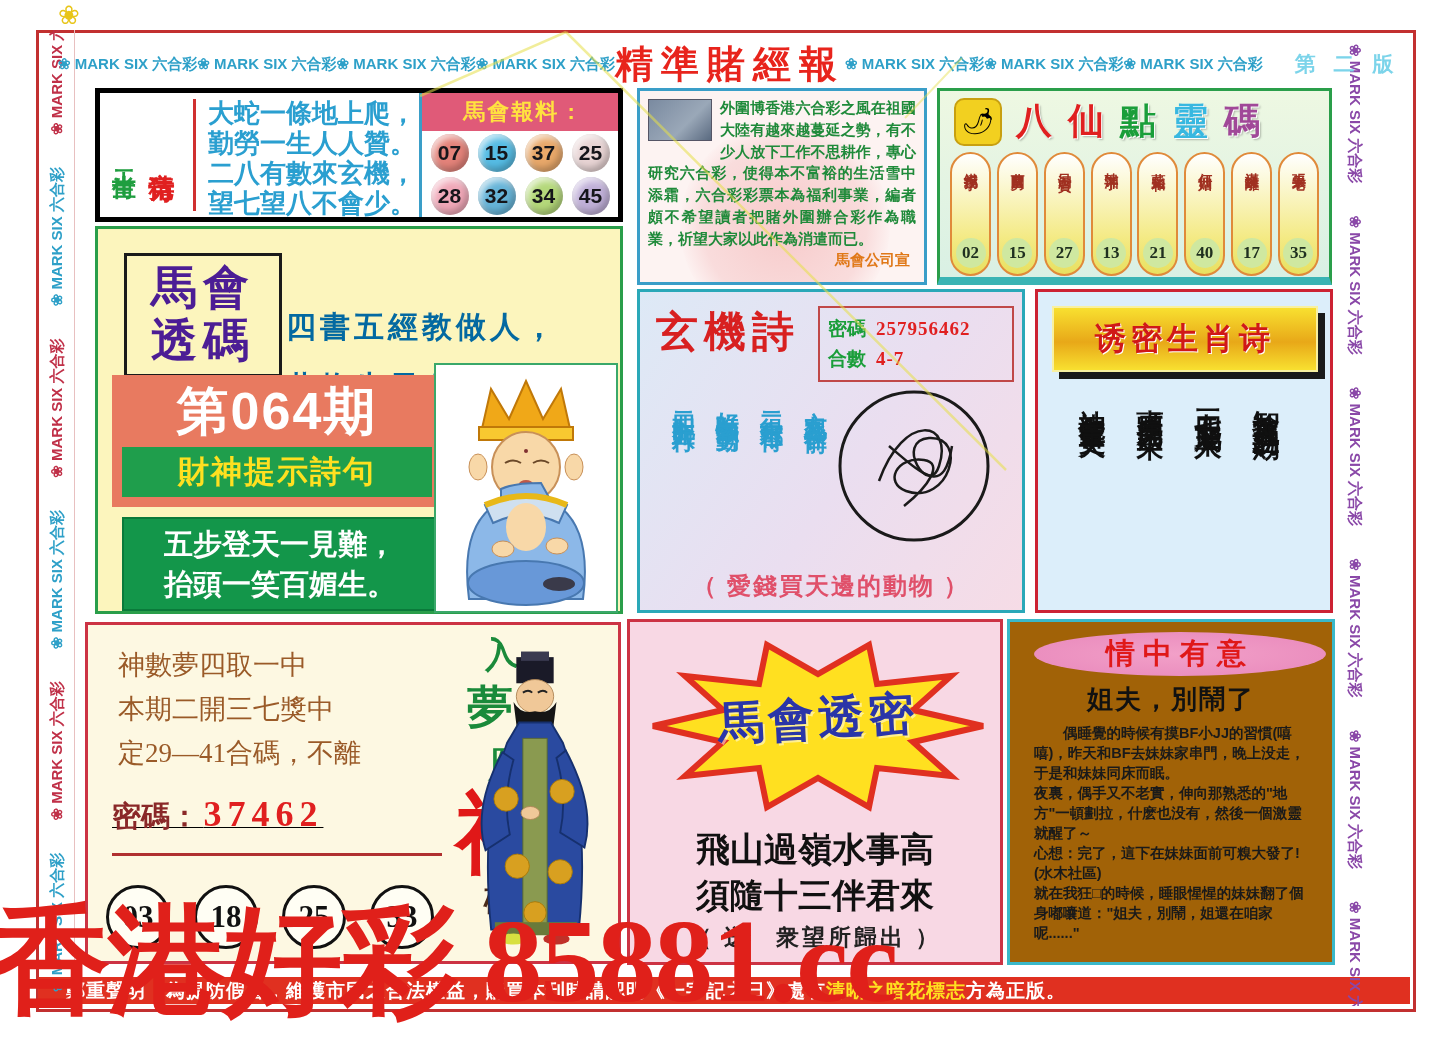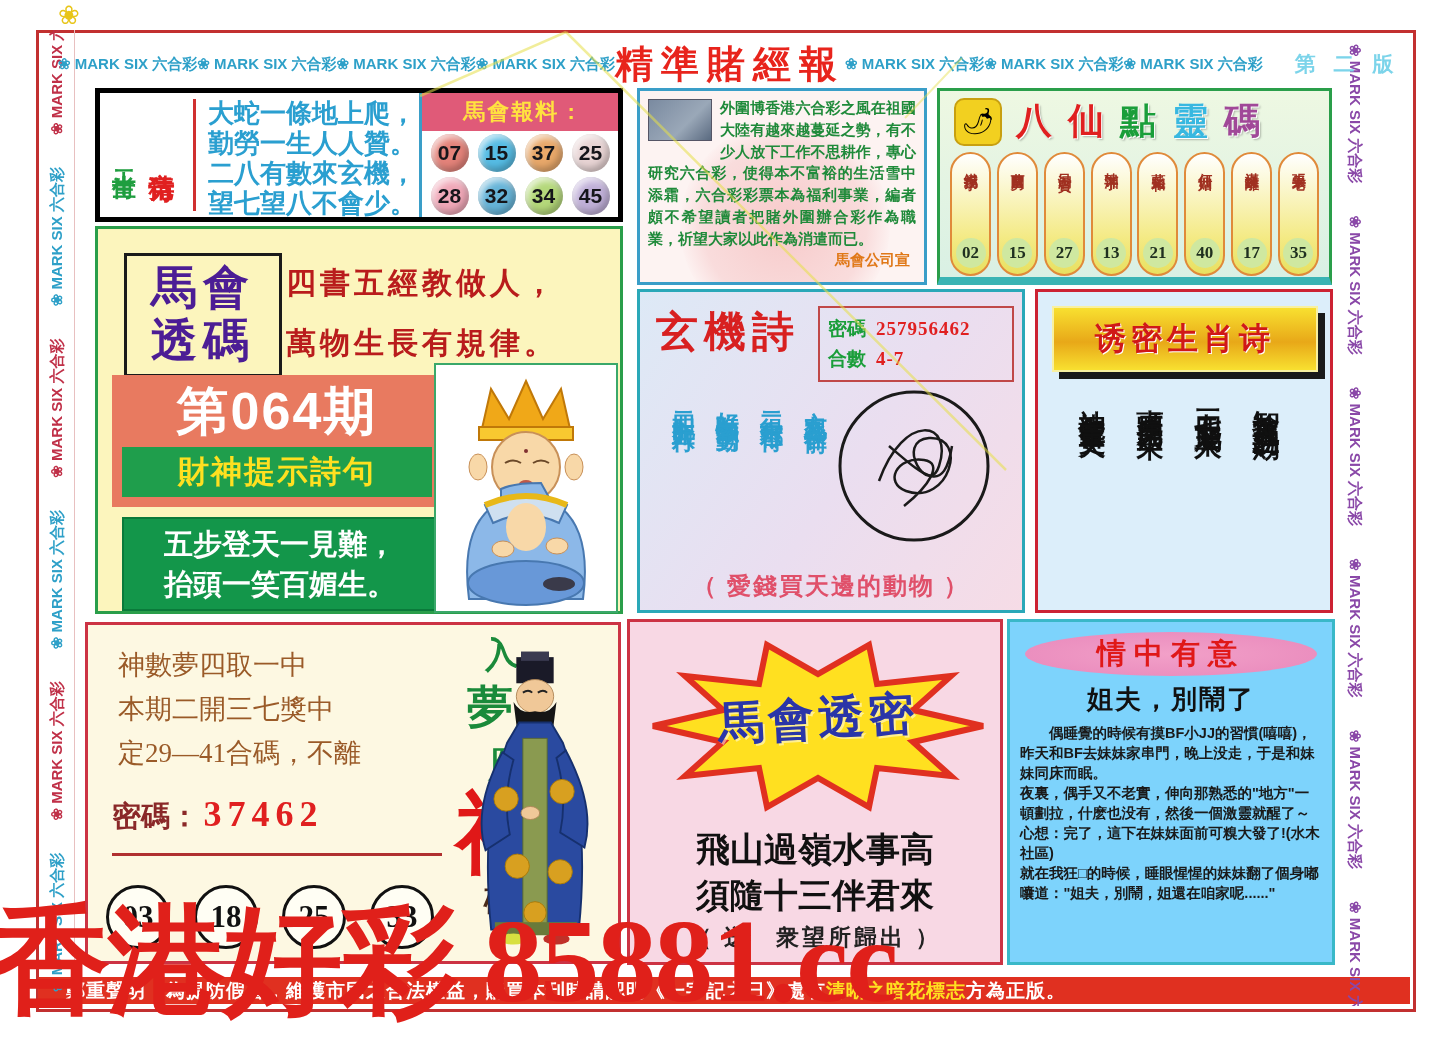--- a/index.html
+++ b/index.html
@@ -53,21 +53,21 @@
   .imm-icon{width:44px;height:44px;border-radius:10px;background:#f2d020;border:2px solid #c8a010;display:flex;align-items:center;justify-content:center;font-size:26px;}
   .imm-title .tc{font-size:36px;font-weight:bold;font-family:"Liberation Serif",serif;text-shadow:1px 1px 0 #fff,2px 2px 2px rgba(0,0,0,.25);letter-spacing:2px;}
   .pills{display:flex;justify-content:space-between;padding:4px 10px 0 10px;}
   .pill{width:41px;height:124px;border:2px solid #e08a3a;border-radius:22px;background:linear-gradient(#ffffff,#f4ea84 70%,#e8e060);display:flex;flex-direction:column;align-items:center;justify-content:space-between;padding:8px 0 6px 0;box-sizing:border-box;}
   .pill .nm{writing-mode:vertical-rl;text-orientation:upright;font-size:14px;font-weight:bold;color:#a03020;font-family:"Liberation Serif",serif;letter-spacing:2px;}
   .pill .no{width:30px;height:30px;border-radius:50%;background:#cfe8a0;display:flex;align-items:center;justify-content:center;font-family:"Liberation Serif",serif;font-weight:bold;font-size:17px;color:#203020;}
 
   
   .midleft{left:95px;top:226px;width:528px;height:388px;border:3px solid #2a9e4a;background:#fcf5bd;}
   .mk-box{position:absolute;left:18px;top:24px;width:152px;height:118px;border:3px solid #1a1a1a;background:#fcf5bd;display:flex;align-items:center;justify-content:center;text-align:left;font-family:"Liberation Serif",serif;font-weight:bold;font-size:46px;line-height:1.15;letter-spacing:6px;color:#4c1d95;margin-left:8px;}
-  .motto{position:absolute;left:188px;font-family:"Liberation Serif",serif;font-weight:bold;font-size:30px;letter-spacing:4px;color:#b91c1c;white-space:nowrap;}
+  .motto{position:absolute;left:188px;font-family:"Liberation Serif",serif;font-weight:bold;font-size:30px;letter-spacing:4px;color:#0369a1;white-space:nowrap;margin-top:44px;}
   .motto1{top:34px;} .motto2{top:94px;}
   .issue-panel{position:absolute;left:14px;top:146px;width:330px;height:132px;background:#e87a60;}
   .issue-no{color:#fff;font-weight:bold;font-size:52px;text-align:center;line-height:72px;letter-spacing:2px;}
   .hint-bar{margin:0 10px;background:#1f9e4c;height:50px;display:flex;align-items:center;justify-content:center;color:#ffe020;font-weight:bold;font-size:31px;letter-spacing:2px;}
   .green-poem{position:absolute;left:24px;top:288px;width:312px;height:90px;background:#13964a;border:2px solid #0a7a3a;display:flex;flex-direction:column;align-items:center;justify-content:center;color:#fff;font-weight:bold;font-size:29px;line-height:40px;white-space:nowrap;}
   .buddha-panel{position:absolute;left:336px;top:134px;width:180px;height:246px;background:#fff;border:2px solid #3aa86a;display:flex;align-items:flex-end;justify-content:center;}
 
   
   .mystery{left:637px;top:289px;width:388px;height:324px;border:3px solid #2aa8b8;background:linear-gradient(125deg,#dde9f6 0%,#eadef0 55%,#f6dce6 100%);}
   .mys-title{position:absolute;left:16px;top:12px;color:#d82020;font-family:"Liberation Serif",serif;font-weight:bold;font-size:42px;letter-spacing:6px;}
@@ -81,21 +81,21 @@
 
   
   .secret{left:1035px;top:289px;width:298px;height:324px;border:3px solid #cc2233;background:#dceefa;}
   .plaque{position:absolute;left:14px;top:14px;width:262px;height:62px;background:linear-gradient(#f8e030,#e8a818 55%,#f8e030);box-shadow:7px 7px 0 #1a1a1a;border:2px solid #f8f0a0;display:flex;align-items:center;justify-content:center;color:#d01818;font-weight:bold;font-size:31px;font-family:"Liberation Serif",serif;letter-spacing:5px;text-shadow:1px 1px 0 #fff;}
   .sec-cols{position:absolute;left:14px;top:96px;height:214px;writing-mode:vertical-rl;text-orientation:upright;font-family:"Liberation Serif",serif;font-weight:bold;font-size:27px;color:#101010;}
   .sec-cols div{margin-left:22px;letter-spacing:4px;}
 
   
   .dream{left:85px;top:622px;width:536px;height:342px;border:3px solid #cc3344;background:#fdf8e2;}
   .dream-lines{position:absolute;left:30px;top:18px;font-family:"Liberation Serif",serif;font-weight:normal;font-size:27px;color:#9a5a28;line-height:44px;white-space:nowrap;}
-  .dream-code{position:absolute;left:24px;top:168px;white-space:nowrap;}
+  .dream-code{position:absolute;left:24px;top:168px;white-space:nowrap;text-decoration:underline;}
   .dream-code .lab{color:#8a2828;font-family:"Liberation Serif",serif;font-weight:bold;font-size:29px;}
   .dream-code .val{color:#e02020;font-family:"Liberation Serif",serif;font-weight:bold;font-size:36px;letter-spacing:6px;}
   .dream-rule{position:absolute;left:24px;top:228px;width:330px;height:3px;background:#b03030;}
   .dream-balls{position:absolute;left:18px;top:260px;display:flex;gap:24px;text-align:right;}
   .cball{width:58px;height:58px;border:3px solid #111;border-radius:50%;background:#fffef4;display:flex;align-items:center;justify-content:center;font-family:"Liberation Serif",serif;font-weight:bold;font-size:31px;color:#111;}
   .dream-title{position:absolute;left:368px;top:6px;display:flex;flex-direction:column;align-items:center;font-family:"Liberation Serif",serif;font-weight:bold;}
   .dt-green{color:#1a8a3a;}
   .dt-g1{font-size:34px;transform:rotate(-8deg);}
   .dt-g2{font-size:46px;margin-left:-20px;}
   .dt-g3{font-size:38px;margin-left:14px;}
@@ -104,21 +104,21 @@
   .deity-panel{position:absolute;right:10px;top:8px;width:146px;height:326px;display:flex;align-items:flex-end;justify-content:center;}
 
   
   .club{left:627px;top:619px;width:376px;height:346px;border:3px solid #cc3344;background:#f8d8e4;}
   .burst-wrap{position:absolute;left:18px;top:14px;width:340px;height:180px;}
   .burst-text{position:absolute;left:0;top:52px;width:100%;text-align:center;color:#2a35a8;font-family:"Liberation Serif",serif;font-weight:bold;font-size:46px;letter-spacing:4px;transform:rotate(-3deg);text-shadow:2px 2px 0 rgba(255,255,255,.5);}
   .club-poem{position:absolute;left:0;top:204px;width:100%;text-align:center;color:#111;font-weight:bold;font-size:34px;line-height:46px;white-space:nowrap;}
   .club-note{position:absolute;left:0;top:300px;width:100%;text-align:center;color:#222;font-weight:bold;font-size:23px;letter-spacing:3px;}
 
   
-  .romance{left:1007px;top:619px;width:328px;height:346px;border:3px solid #3ab8c8;background:#7dd3fc;padding:8px 10px;overflow:hidden;}
+  .romance{left:1007px;top:619px;width:328px;height:346px;border:3px solid #3ab8c8;background:#a16207;padding:8px 24px;overflow:hidden;}
   .rom-ellipse{width:292px;height:44px;margin:2px auto 6px auto;background:radial-gradient(ellipse at center,#f2a0c8 0%,#eb8fbf 70%,#e880b6 100%);border-radius:50%;display:flex;align-items:center;justify-content:center;color:#e01818;font-family:"Liberation Serif",serif;font-weight:bold;font-size:29px;letter-spacing:8px;}
   .rom-head{text-align:center;color:#111;font-weight:bold;font-size:26px;margin:2px 0 6px 0;letter-spacing:2px;}
   .rom-body p{margin:0;color:#1a1a1a;font-weight:bold;font-size:14.5px;line-height:1.38;}
   .rom-body p.ind{text-indent:2em;}
 
   
   .footer{position:absolute;left:38px;top:977px;width:1372px;height:27px;background:#e03020;color:#fff;font-weight:bold;font-size:19px;line-height:27px;white-space:nowrap;padding-left:28px;box-sizing:border-box;letter-spacing:1px;}
   .footer .hl{color:#ffe020;}
 
   

